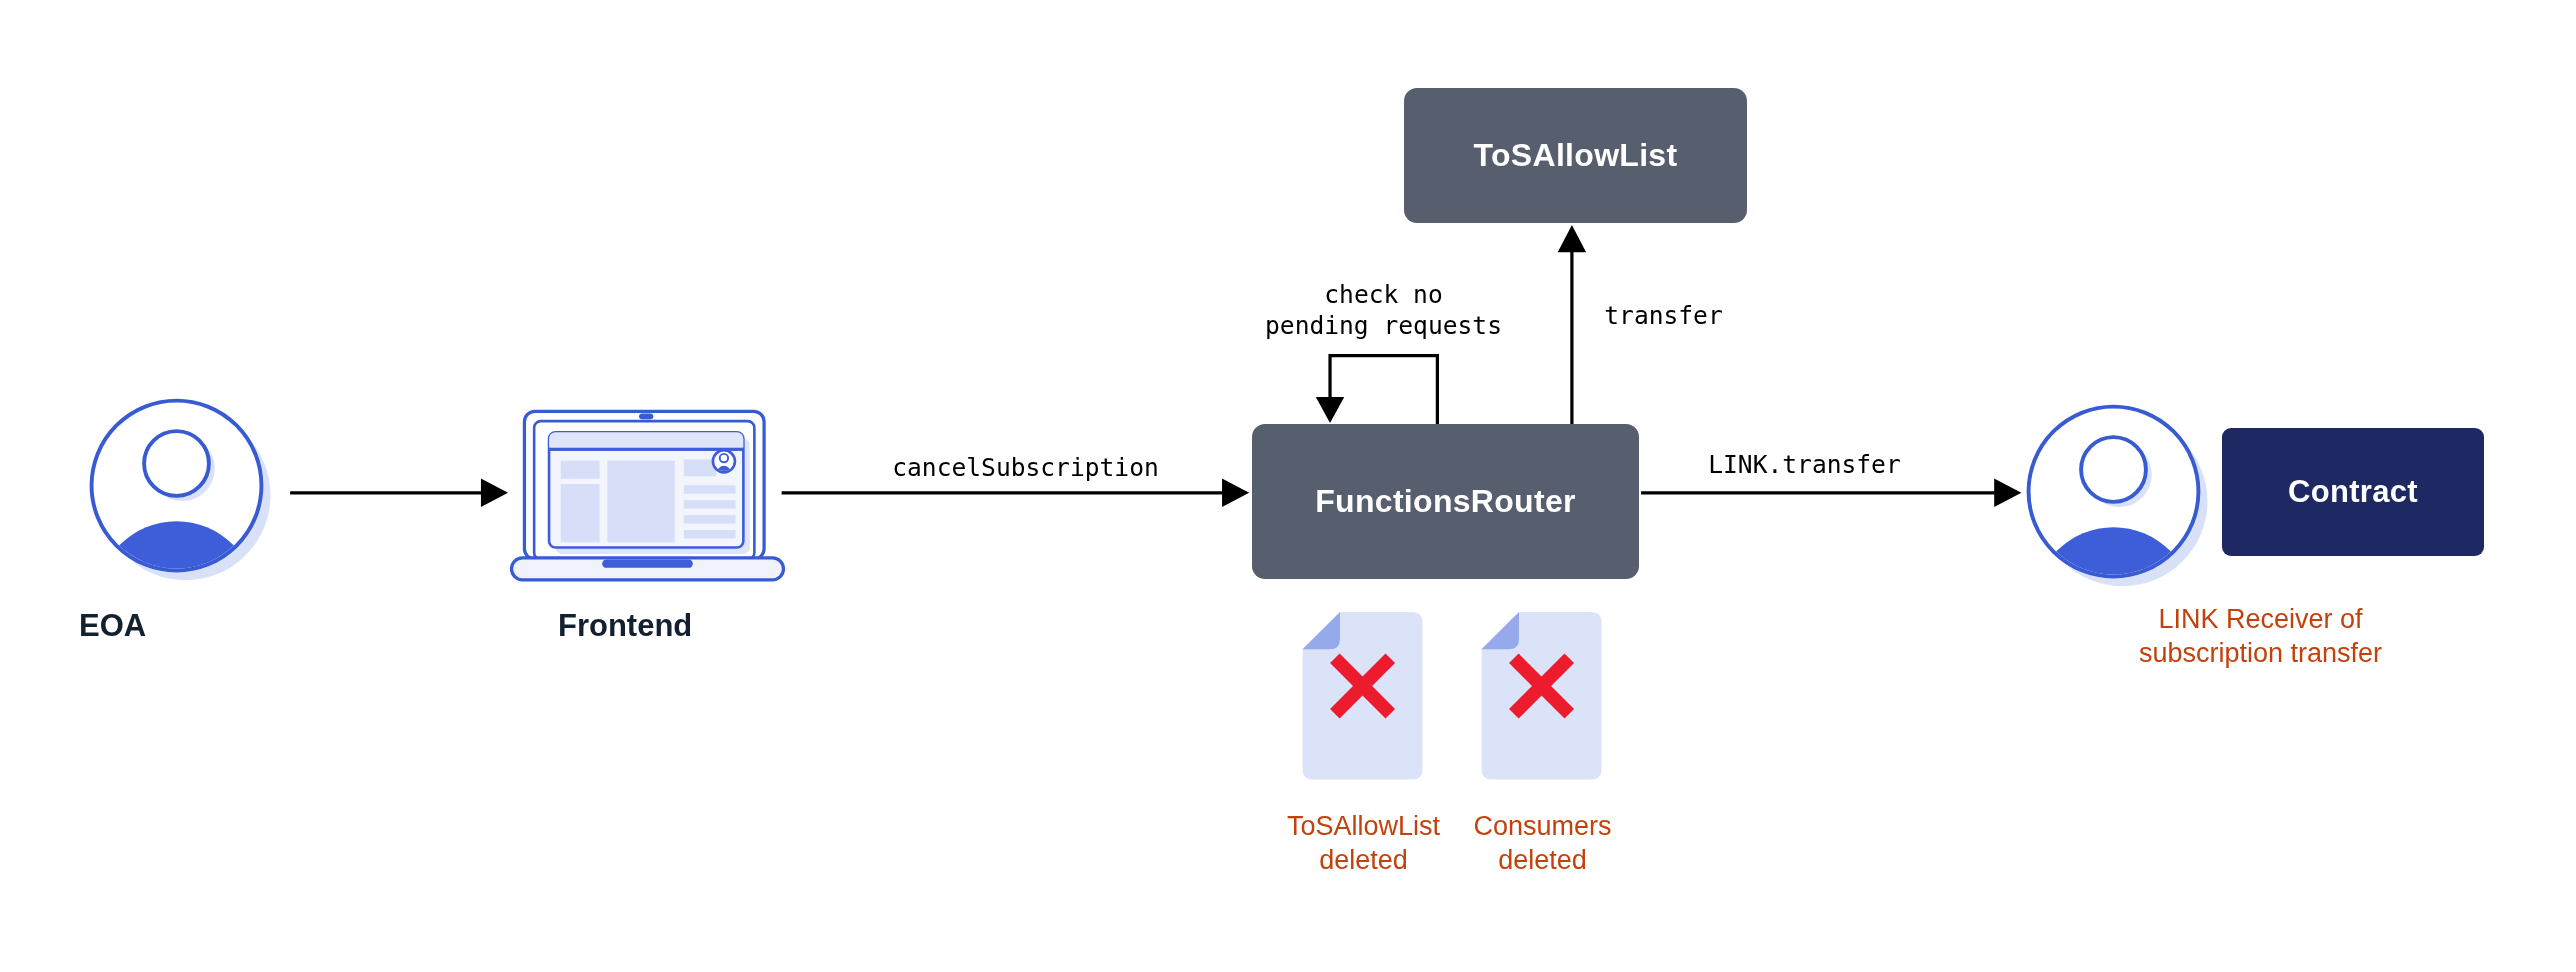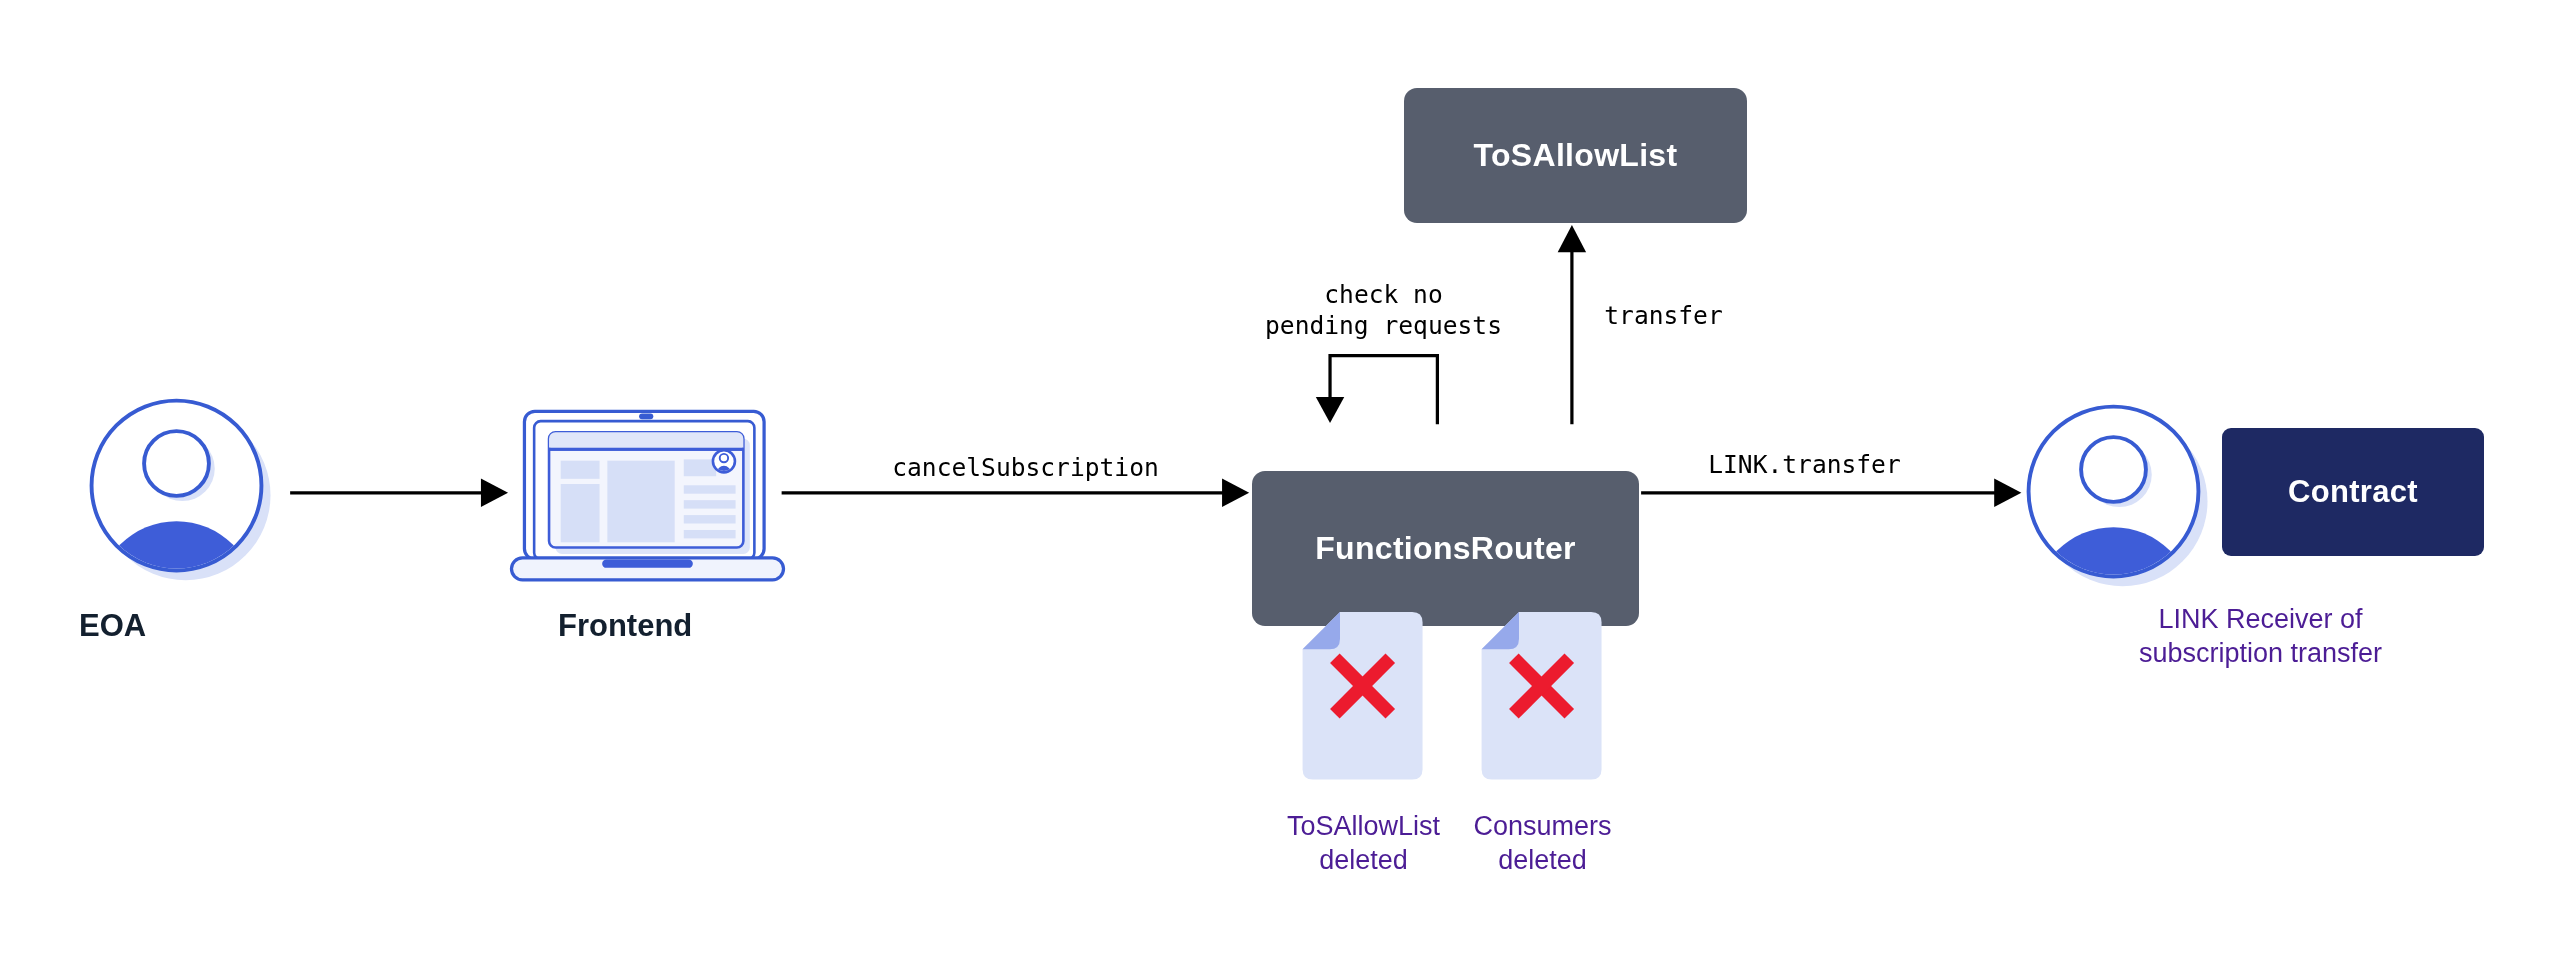--- a/index.html
+++ b/index.html
@@ -10,21 +10,21 @@
             color:#ffffff;font-weight:bold;}
   .box-slate{background:#575E6D;border-radius:13px;}
   .box-navy{background:#1E2963;border-radius:9px;}
   .box-title{font-size:32px;letter-spacing:0.3px;}
   .box-title-sm{font-size:31px;letter-spacing:0.3px;}
   .node-label{position:absolute;text-align:left;font-weight:bold;font-size:31px;
               color:#13202F;}
   .mono-label{position:absolute;text-align:center;
               font-family:"DejaVu Sans Mono",monospace;font-size:24.6px;color:#000000;
               line-height:31px;white-space:nowrap;}
-  .caption{position:absolute;text-align:center;font-size:27px;line-height:34px;color:#4c1d95;}
+  .caption{position:absolute;text-align:center;font-size:27px;line-height:34px;color:#c2410c;}
 </style>
 </head>
 <body>
 
 <div class="canvas">
 
   <svg width="2576" height="972" viewBox="0 0 3982 1503" fill="none">
     <g stroke="#000000" stroke-width="5">
 
       <line x1="448" y1="762" x2="747" y2="762"></line>
@@ -109,21 +109,21 @@
   </div>
 
   <div class="mono-label" style="left:1586px;top:300px;width:155px;">transfer</div>
 
   <div class="mono-label" style="left:1675px;top:449px;width:259px;">LINK.transfer</div>
 
   <div class="node-box box-slate" style="left:1404px;top:88px;width:343px;height:135px;">
     <span class="box-title">ToSAllowList</span>
   </div>
 
-  <div class="node-box box-slate" style="left:1252px;top:424px;width:387px;height:155px;margin-top:47px;">
+  <div class="node-box box-slate" style="left:1252px;top:424px;width:387px;height:155px;">
     <span class="box-title">FunctionsRouter</span>
   </div>
 
   <svg style="left:2013px;top:393px;" width="201" height="201" viewBox="0 0 310 310">
     <defs>
         <clipPath id="pclip-rx">
           <circle cx="155" cy="152" r="128"></circle>
         </clipPath>
       </defs>
     <circle cx="169" cy="167" r="131" fill="#D9E1F8"></circle>

